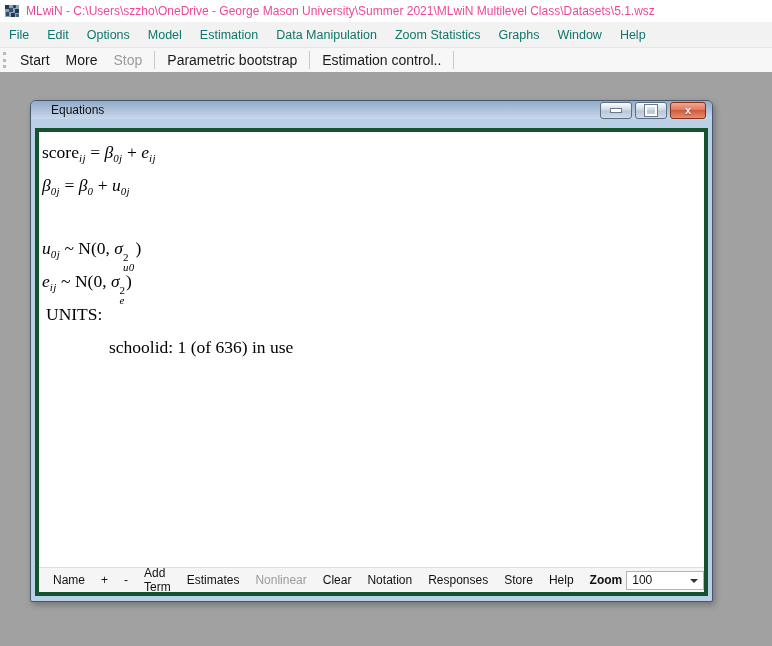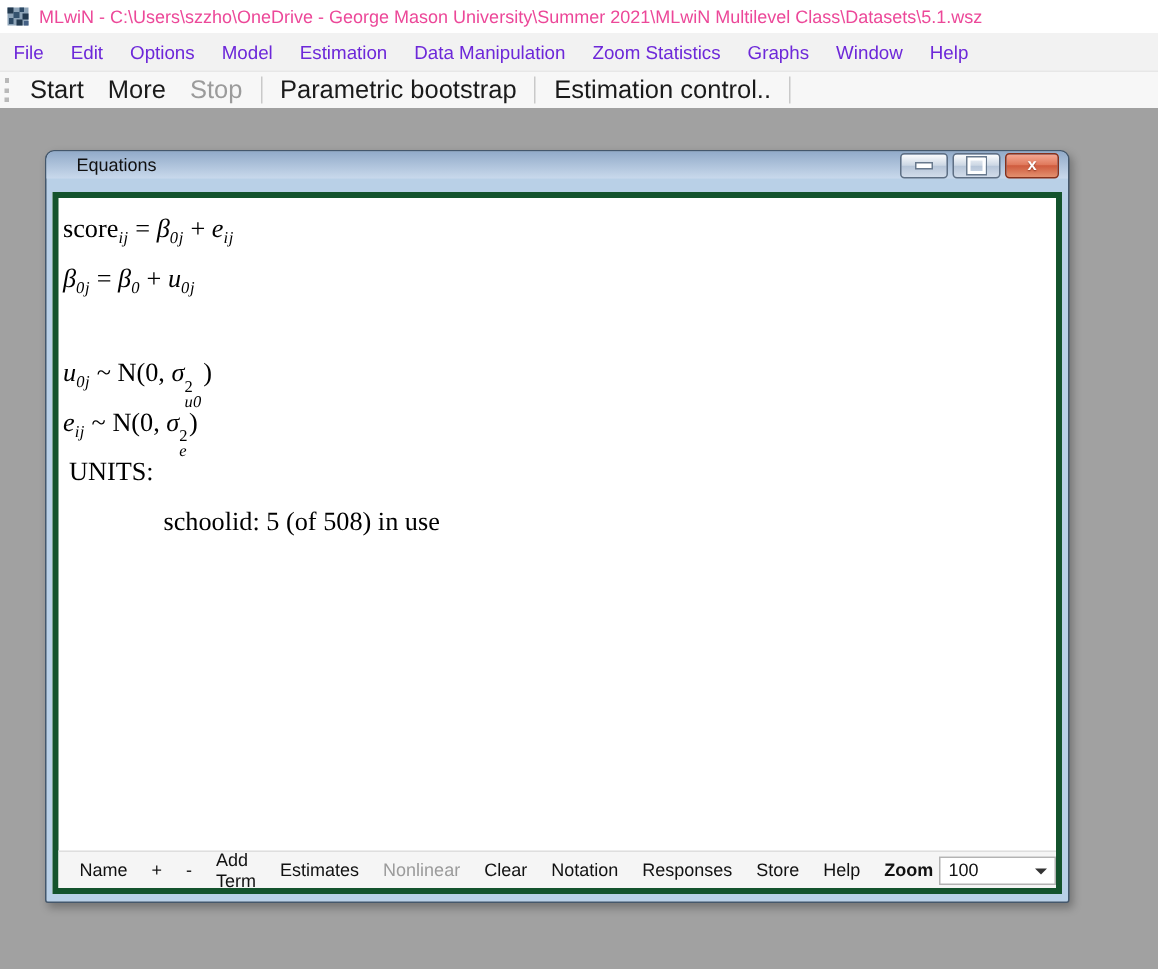--- a/index.html
+++ b/index.html
@@ -10,26 +10,26 @@
     -webkit-font-smoothing:antialiased;
   }
   
   .app-titlebar {
     height:22px; background:#ffffff; display:flex; align-items:center;
     padding-left:4px; font-size:12px; color:#ec4899;
   }
   .app-icon { width:16px; height:16px; margin-right:6px; flex:0 0 auto; }
   .menubar {
     height:25px; background:#f2f2f2; display:flex; align-items:center;
-    font-size:12.5px; color:#6d28d9; border-bottom:1px solid #e7e7e7;
+    font-size:12.5px; color:#0f766e; border-bottom:1px solid #e7e7e7;
   }
   .menubar .item { padding:4px 9px; cursor:default; }
   .toolbar {
     height:24px; background:#f7f7f7; display:flex; align-items:center;
-    font-size:17px; color:#1a1a1a; border-bottom:1px solid #6e6e6e;
+    font-size:14px; color:#1a1a1a; border-bottom:1px solid #6e6e6e;
   }
   .toolbar .item { padding:3px 8px; cursor:default; }
   .toolbar .item.disabled, .eq-statusbar .item.disabled { color:#9b9b9b; }
   .toolbar .sep { width:1px; height:18px; background:#c9c9c9; margin:0 4px; }
   .grip {
     width:0; height:16px; border-left:3px dotted #b9b9b9; margin:0 6px 0 3px;
   }
   .desktop { position:absolute; left:0; top:72px; right:0; bottom:0; background:#a1a1a1; }
 
   
@@ -169,21 +169,21 @@
     </span>
   </div>
 
   <div class="eq-content">
     <div class="eq-body">
         <div class="eq-line"><span class="rm">score</span><span class="sub">ij</span><span class="rm"> = </span><span class="it">β</span><span class="sub">0j</span><span class="rm"> + </span><span class="it">e</span><span class="sub">ij</span></div>
         <div class="eq-line"><span class="it">β</span><span class="sub">0j</span><span class="rm"> = </span><span class="it">β</span><span class="sub">0</span><span class="rm"> + </span><span class="it">u</span><span class="sub">0j</span></div>
         <div class="eq-line" style="margin-top: 30px;"><span class="it">u</span><span class="sub">0j</span><span class="rm"> ~ N(0, </span><span class="it">σ</span><span class="ss"><span class="ssup">2</span><span class="ssub">u0</span></span><span class="rm">)</span></div>
         <div class="eq-line"><span class="it">e</span><span class="sub">ij</span><span class="rm"> ~ N(0, </span><span class="it">σ</span><span class="ss"><span class="ssup">2</span><span class="ssub">e</span></span><span class="rm">)</span></div>
         <div class="eq-line" style="padding-left: 4px;"><span class="rm">UNITS:</span></div>
-        <div class="eq-line" style="padding-left: 67px;"><span class="rm">schoolid: 5 (of 508) in use</span></div>
+        <div class="eq-line" style="padding-left: 67px;"><span class="rm">schoolid: 1 (of 636) in use</span></div>
       </div>
 
     <div class="eq-statusbar">
       <span style="display:flex;align-items:center;">
           <span class="item">Name</span>
           <span class="item">+</span>
           <span class="item">-</span>
           <span class="item">Add Term</span>
           <span class="item">Estimates</span>
           <span class="item disabled">Nonlinear</span>

